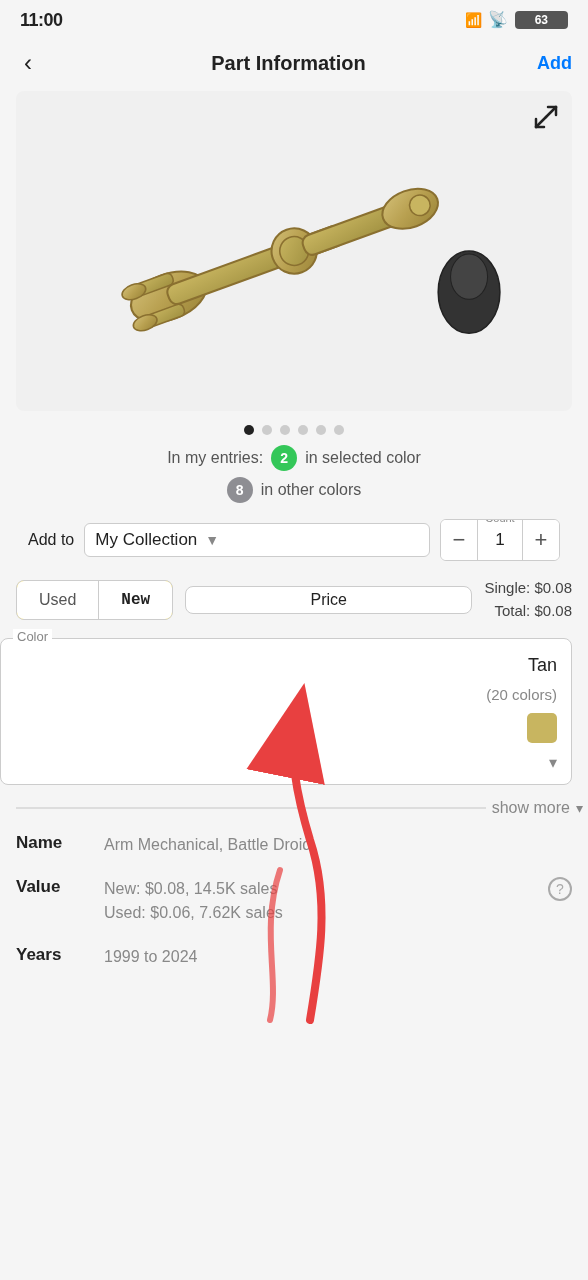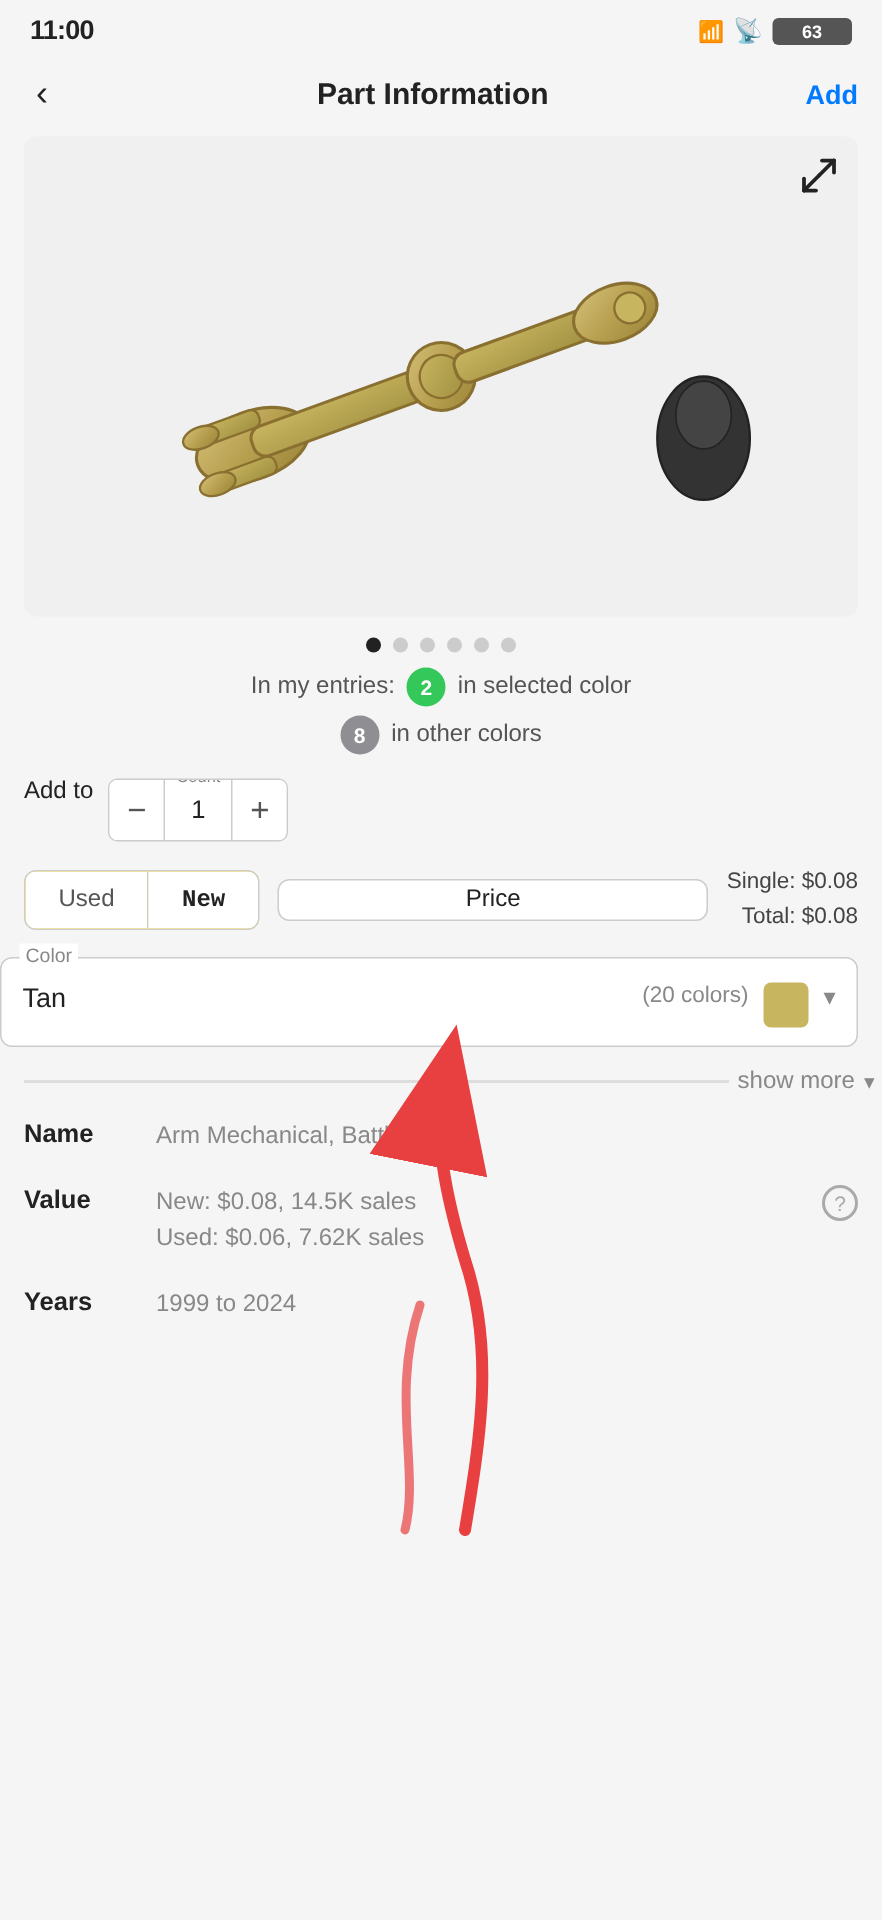--- a/index.html
+++ b/index.html
@@ -9,21 +9,21 @@
       min-height: 1280px;
       background: #f5f5f5;
       font-family: -apple-system, BlinkMacSystemFont, 'Helvetica Neue', Arial, sans-serif;
       color: #222;
     }
 
     
     .status-bar {
       display: flex;
       justify-content: space-between;
-      align-items: flex-end;
+      align-items: flex-start;
       padding: 10px 20px 6px 20px;
       background: #f5f5f5;
     }
     .status-time {
       font-size: 18px;
       font-weight: 700;
       letter-spacing: -0.5px;
     }
     .status-icons {
       display: flex;
@@ -134,23 +134,23 @@
       font-size: 14px;
       font-weight: 700;
       color: #fff;
     }
     .badge-green { background: #34c759; }
     .badge-gray { background: #8e8e93; }
 
     
     .add-to-section {
       display: flex;
-      align-items: flex-start;
+      align-items: center;
       gap: 10px;
-      padding: 0 16px;
+      padding: 0 28px;
       margin-bottom: 16px;
     }
     .add-to-label {
       font-size: 16px;
       color: #222;
       white-space: nowrap;
     }
     .collection-selector {
       display: flex;
       align-items: center;
@@ -286,22 +286,23 @@
       position: absolute;
       top: -10px;
       left: 12px;
       background: #fff;
       font-size: 13px;
       color: #888;
       padding: 0 4px;
     }
     .color-row {
       display: flex;
-      align-items: flex-start;
+      align-items: flex-end;
       gap: 10px;
+      flex-direction: column;
     }
     .color-name {
       font-size: 18px;
       font-weight: 400;
       color: #222;
       flex: 1;
     }
     .color-count {
       font-size: 15px;
       color: #888;
@@ -461,20 +462,24 @@
     <span>in selected color</span>
   </div>
   <div class="entry-row">
     <span class="badge badge-gray">8</span>
     <span>in other colors</span>
   </div>
 </div>
 
 <div class="add-to-section">
   <span class="add-to-label">Add to</span>
+  <div class="collection-selector">
+    <span class="collection-name">My Collection</span>
+    <span class="dropdown-arrow">▼</span>
+  </div>
   <div class="count-control">
     <button class="count-btn">−</button>
     <div class="count-label-wrapper">
       <span class="count-fieldset-label">Count</span>
       <div class="count-value">1</div>
     </div>
     <button class="count-btn">+</button>
   </div>
 </div>
 

